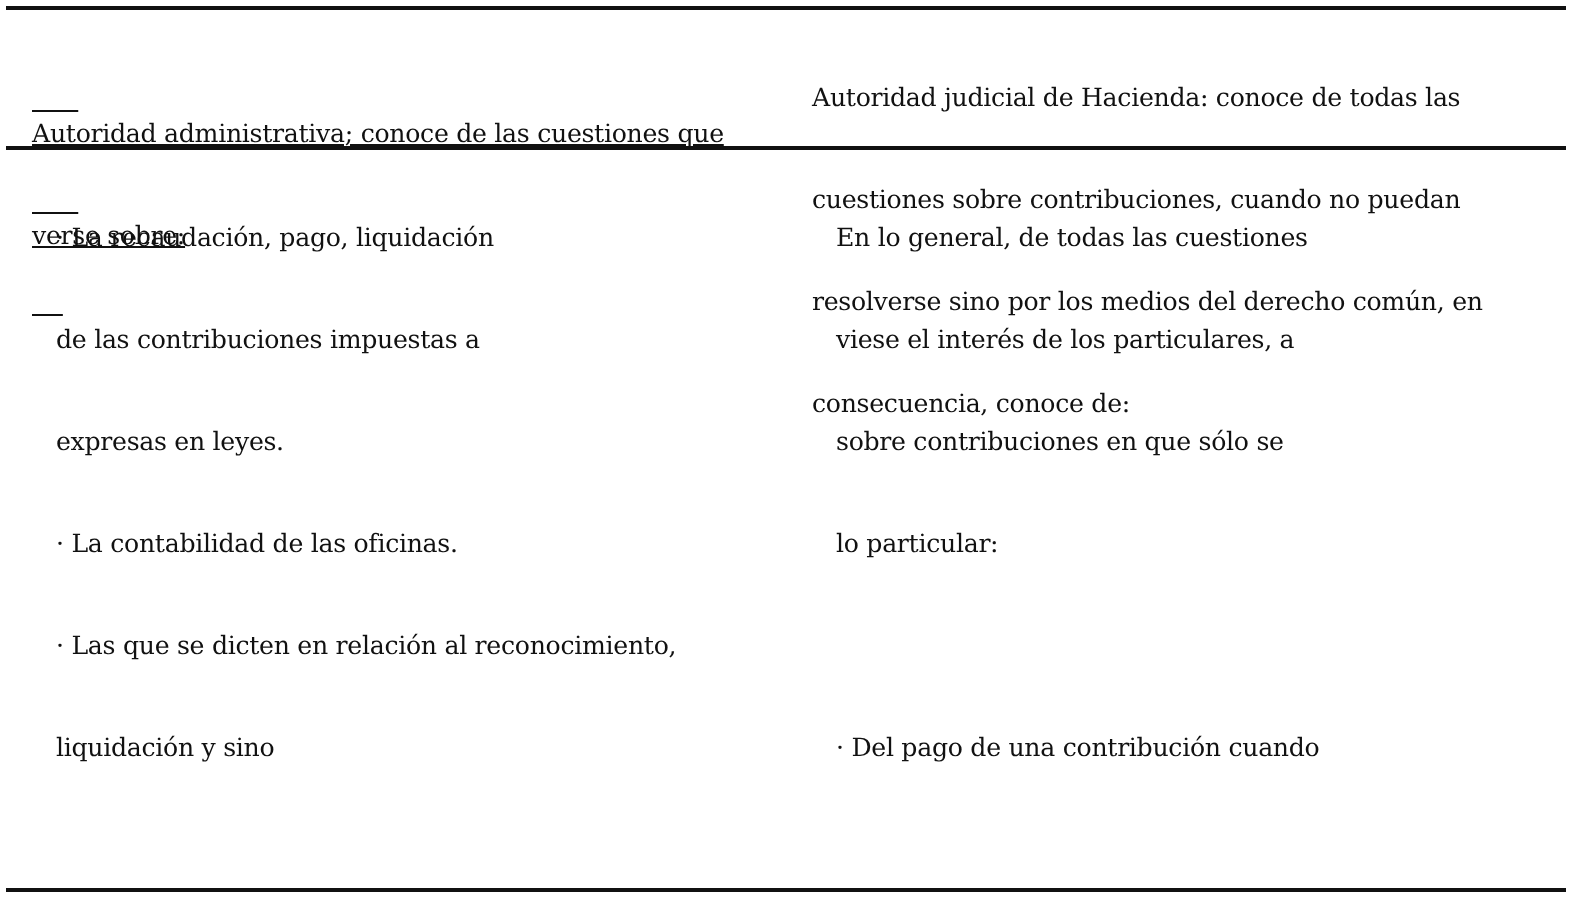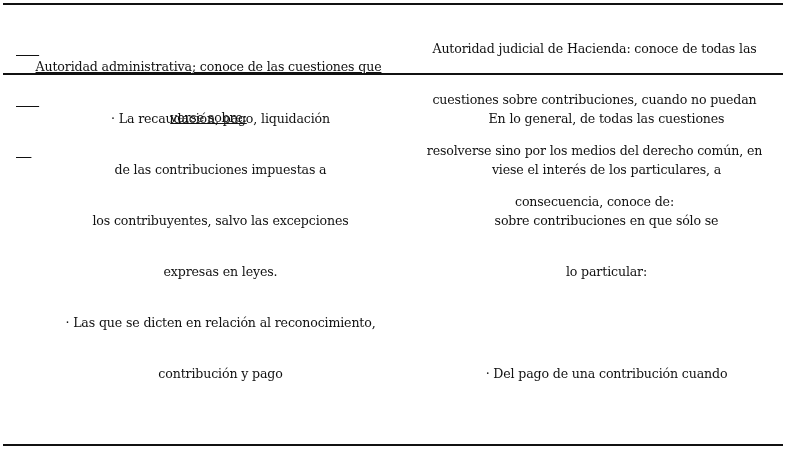--- a/index.html
+++ b/index.html
@@ -51,21 +51,20 @@
       white-space: pre;
     }
     .col-left { left: 13px; width: 385px; }
     .col-right { left: 403px; width: 377px; }
     .header-row .col-left { top: 19px; text-decoration: underline; }
     .header-row .col-right { top: 1px; }
     .body-row .cell { top: 1px; }
     .line {
       display: block;
       height: 17px;
-      text-align: center;
     }
   </style>
 </head>
 <body>
 
 <div class="table">
   <div class="header-row">
     <div class="cell col-left">
       <span class="line">Autoridad administrativa; conoce de las cuestiones que</span>
       <span class="line">verse sobre:</span>
@@ -75,24 +74,24 @@
       <span class="line">cuestiones sobre contribuciones, cuando no puedan</span>
       <span class="line">resolverse sino por los medios del derecho común, en</span>
       <span class="line">consecuencia, conoce de:</span>
     </div>
   </div>
 
   <div class="body-row">
     <div class="cell col-left">
       <span class="line">· La recaudación, pago, liquidación</span>
       <span class="line">de las contribuciones impuestas a</span>
-      <span class="line">los contribuyentes, salvo las excepciones</span>
       <span class="line">expresas en leyes.</span>
+      <span class="line">· La contabilidad de las oficinas.</span>
       <span class="line">· Las que se dicten en relación al reconocimiento,</span>
-      <span class="line">contribución y pago</span>
+      <span class="line">liquidación y sino</span>
       
       
       
       
       
       
       
       
       
       

